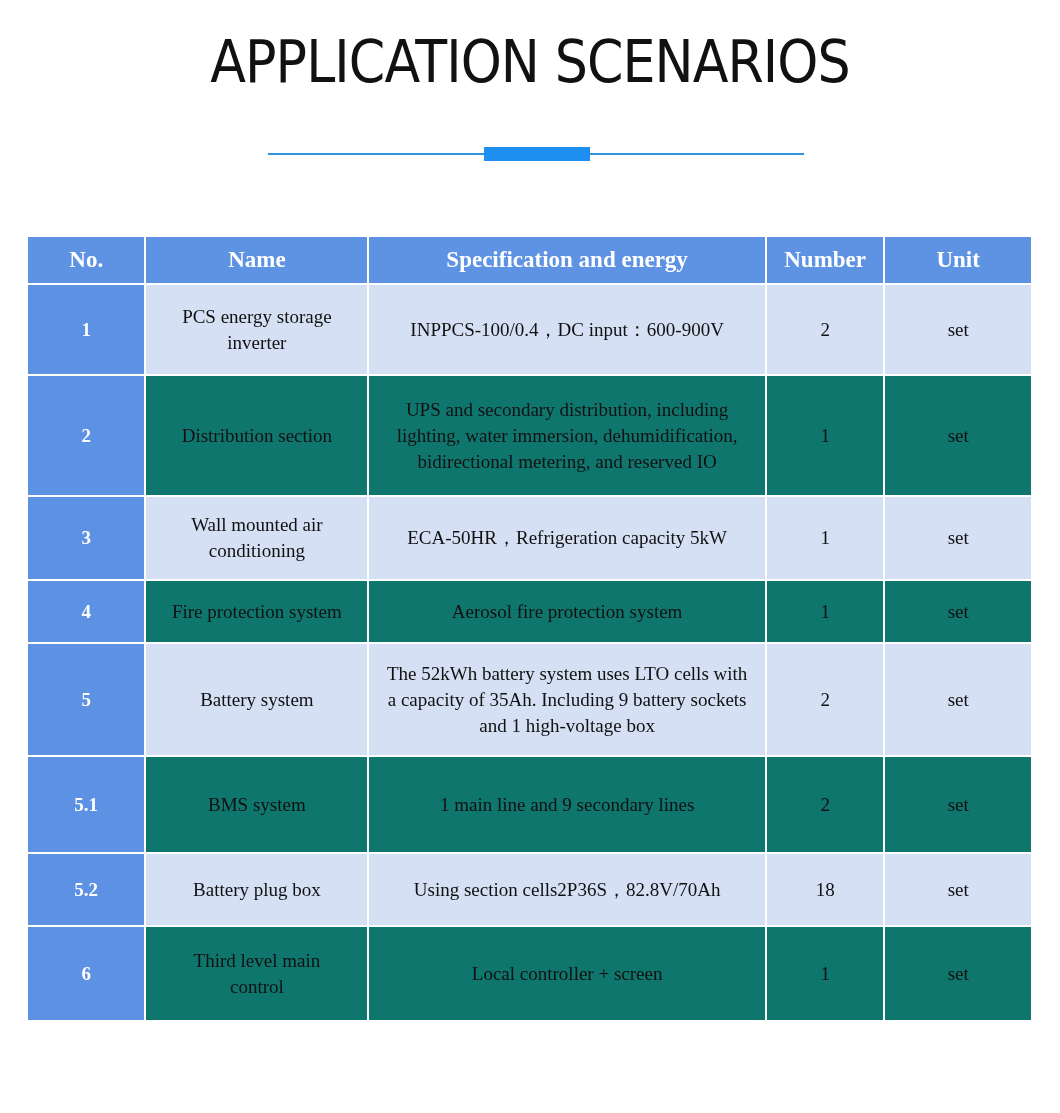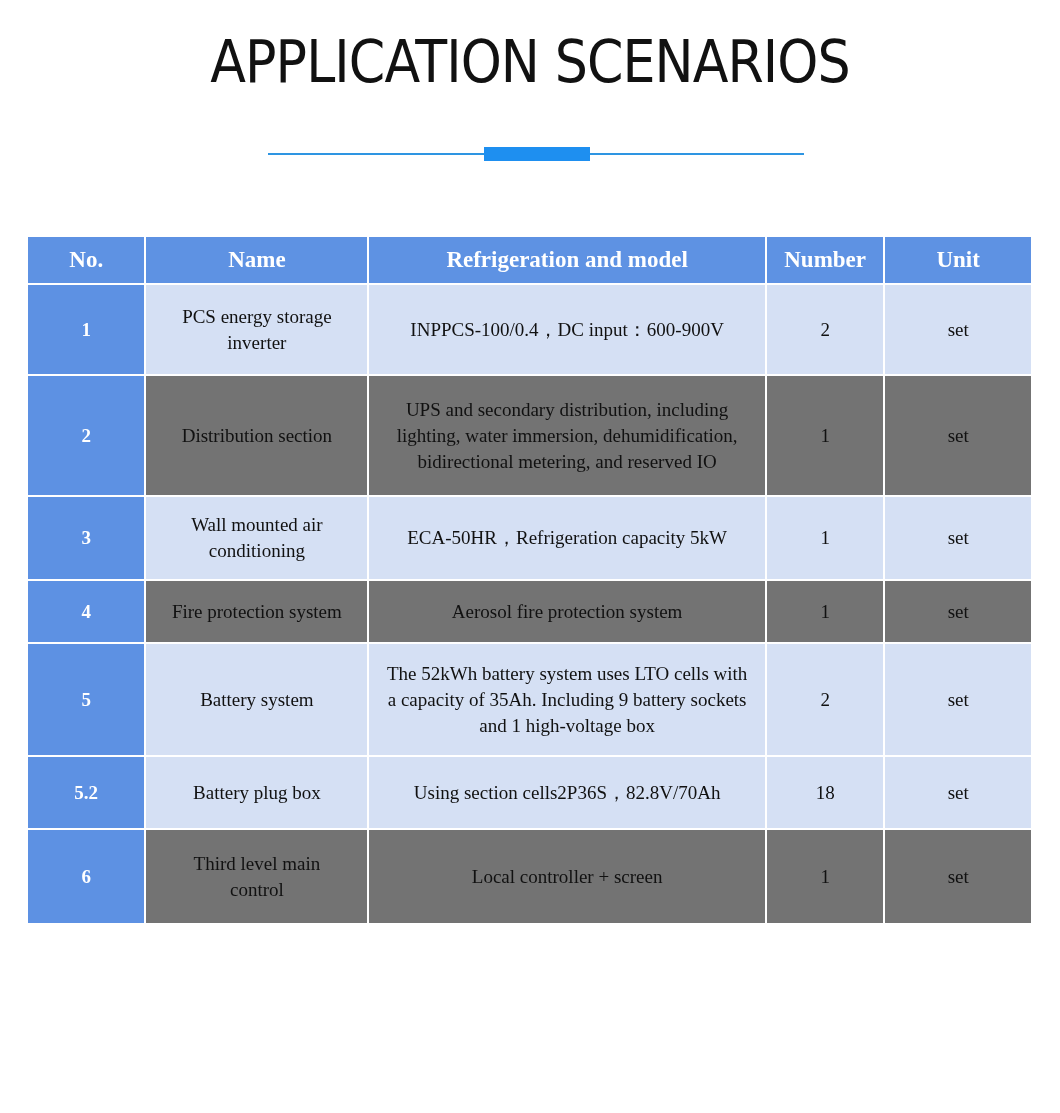--- a/index.html
+++ b/index.html
@@ -16,42 +16,42 @@
     border-collapse: separate; border-spacing: 2px;
     font-family: "Liberation Serif", serif; font-size: 19px; color: #111;
   }
   th {
     background: #5e92e3; color: #fff; font-weight: bold; height: 44px;
     text-align: center; font-size: 23px;
   }
   td { text-align: center; vertical-align: middle; line-height: 26px; padding: 0 8px; }
   td.no { background: #5d91e3; color: #fff; font-weight: bold; }
   tr.odd td:not(.no) { background: #d5e0f4; }
-  tr.even td:not(.no) { background: #737373; }
+  tr.even td:not(.no) { background: #0f766e; }
 </style>
 </head>
 <body>
 
 <div class="title">APPLICATION SCENARIOS</div>
 <div class="divider"></div>
 <div class="divider-bar"></div>
 
 <table>
   <colgroup>
     <col style="width:116px">
       <col style="width:220px">
       <col style="width:394px">
       <col style="width:116px">
       <col style="width:145px">
   </colgroup>
   <thead>
     <tr>
       <th>No.</th>
       <th>Name</th>
-      <th>Refrigeration and model</th>
+      <th>Specification and energy</th>
       <th>Number</th>
       <th>Unit</th>
     </tr>
   </thead>
   <tbody>
     <tr class="odd" style="height:89px">
       <td class="no">1</td>
       <td style="padding:0 24px">PCS energy storage inverter</td>
       <td>INPPCS-100/0.4，DC input：600-900V</td>
       <td>2</td>
@@ -78,20 +78,27 @@
       <td>1</td>
       <td>set</td>
     </tr>
     <tr class="odd" style="height:111px">
       <td class="no">5</td>
       <td>Battery system</td>
       <td style="padding:4px 14px">The 52kWh battery system uses LTO cells with a capacity of 35Ah. Including 9 battery sockets and 1 high-voltage box</td>
       <td>2</td>
       <td>set</td>
     </tr>
+    <tr class="even" style="height:95px">
+      <td class="no">5.1</td>
+      <td>BMS system</td>
+      <td>1 main line and 9 secondary lines</td>
+      <td>2</td>
+      <td>set</td>
+    </tr>
     <tr class="odd" style="height:71px">
       <td class="no">5.2</td>
       <td>Battery plug box</td>
       <td>Using section cells2P36S，82.8V/70Ah</td>
       <td>18</td>
       <td>set</td>
     </tr>
     <tr class="even" style="height:93px">
       <td class="no">6</td>
       <td style="padding:0 20px">Third level main control</td>

